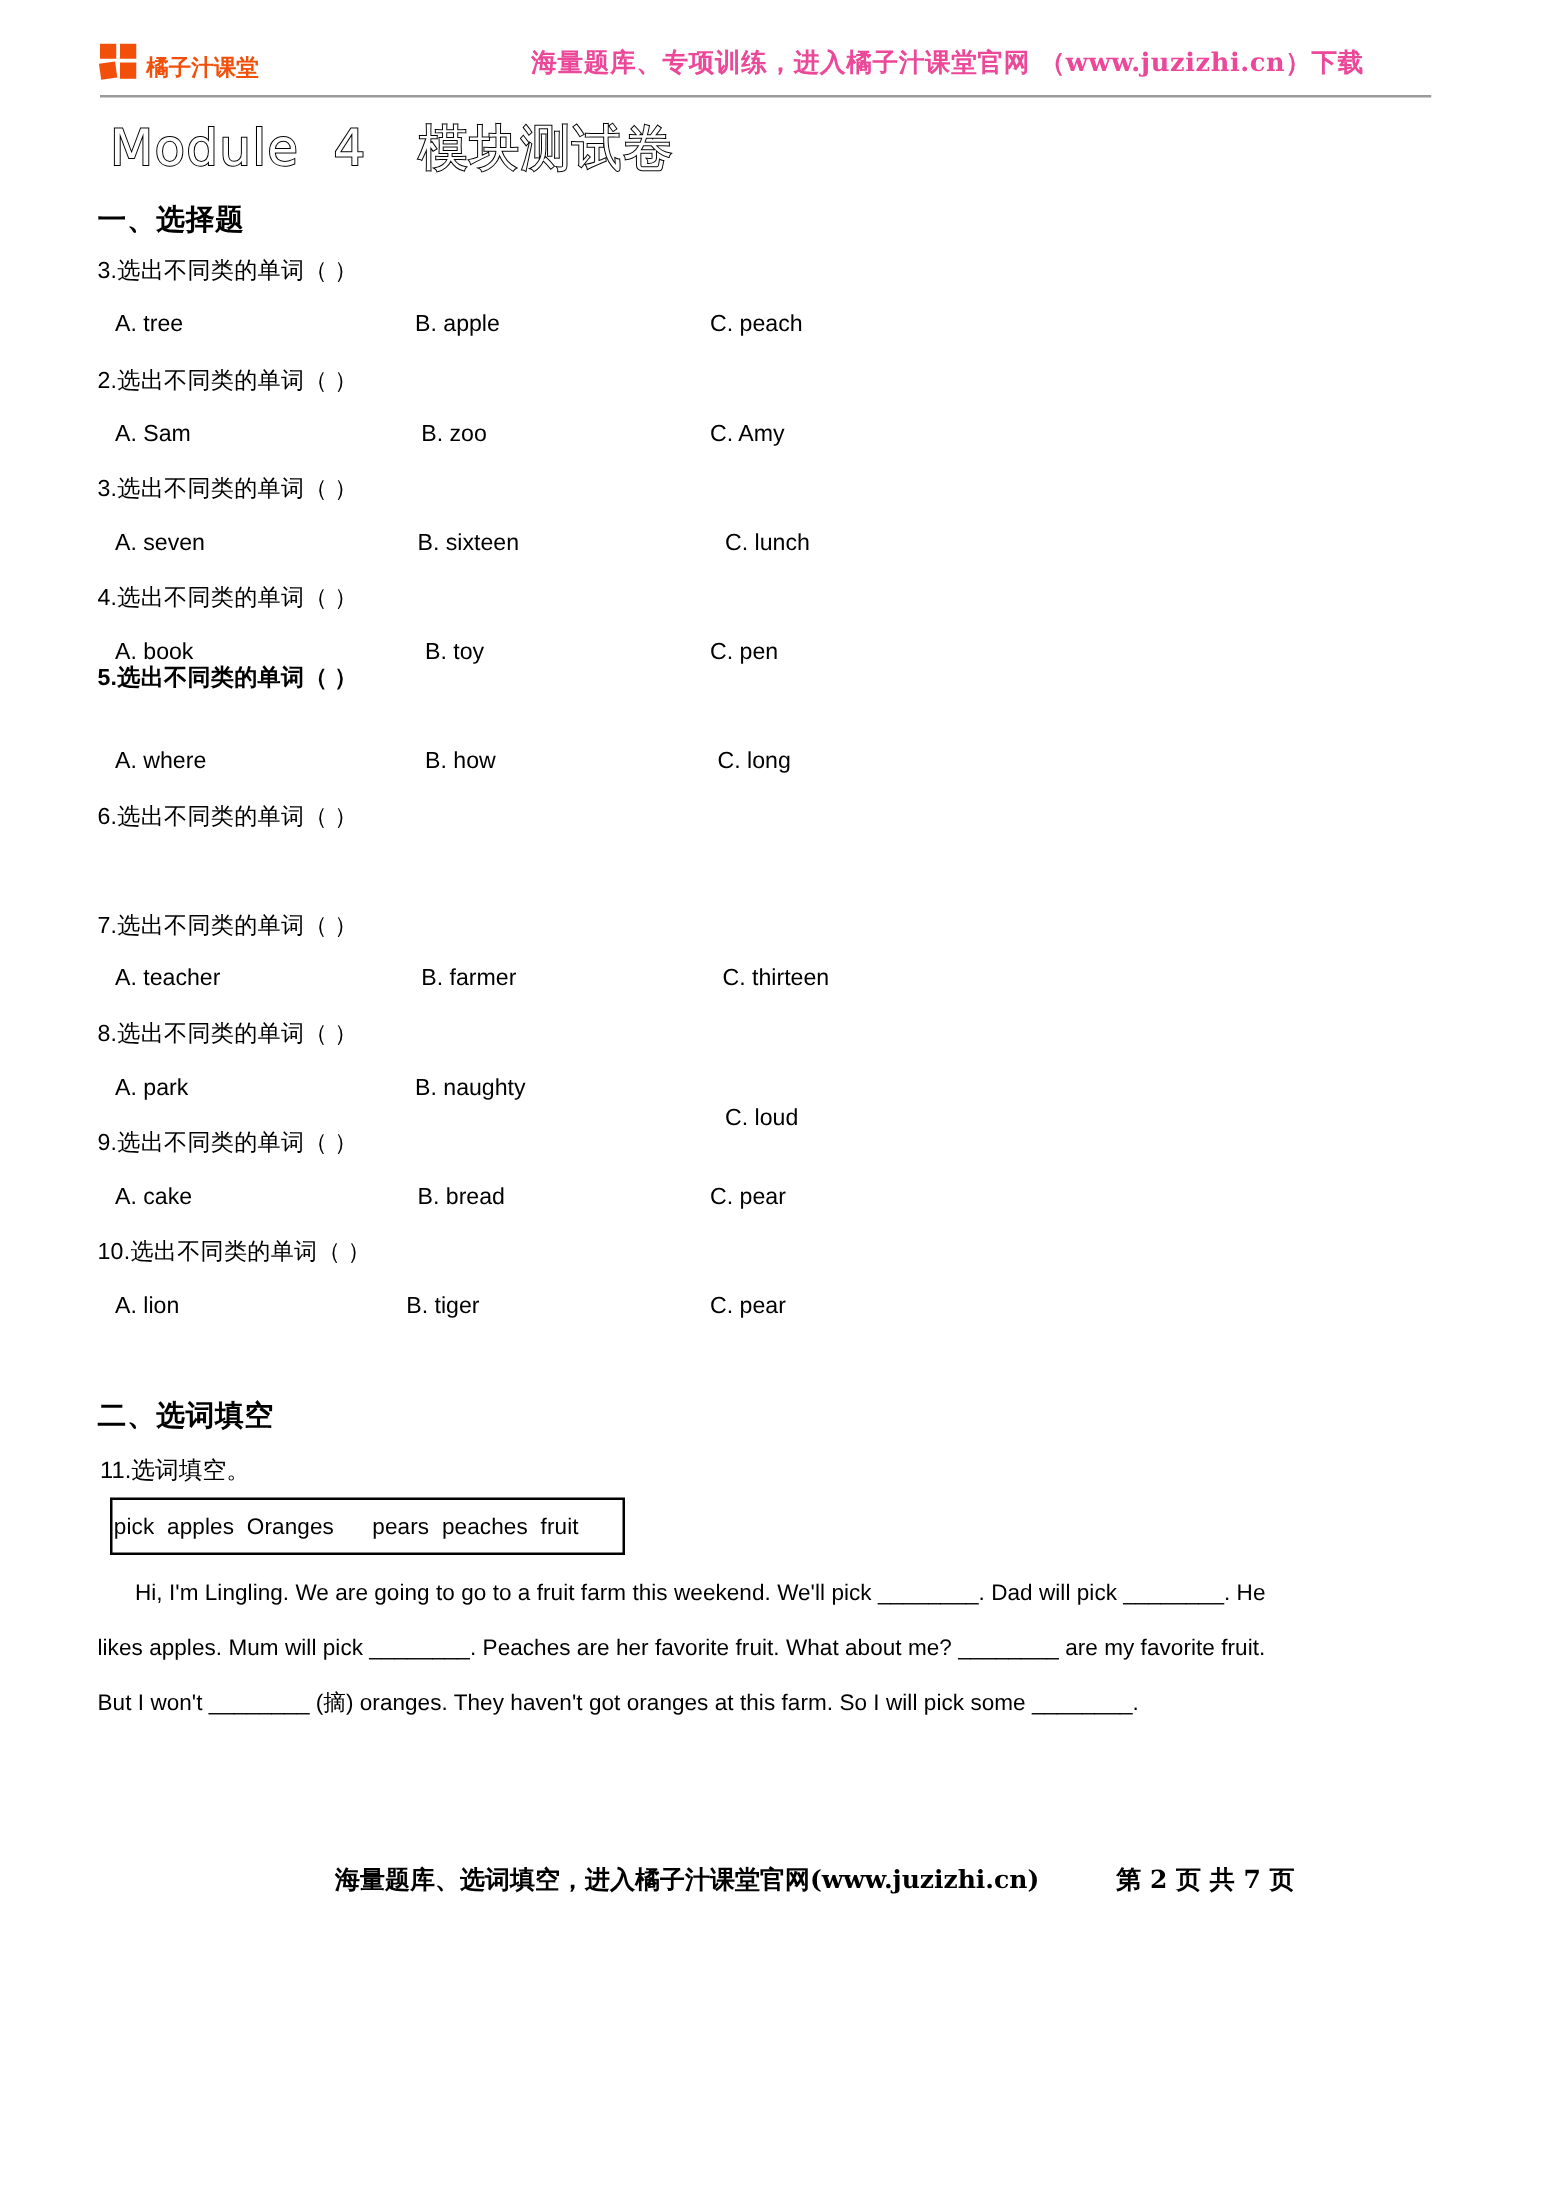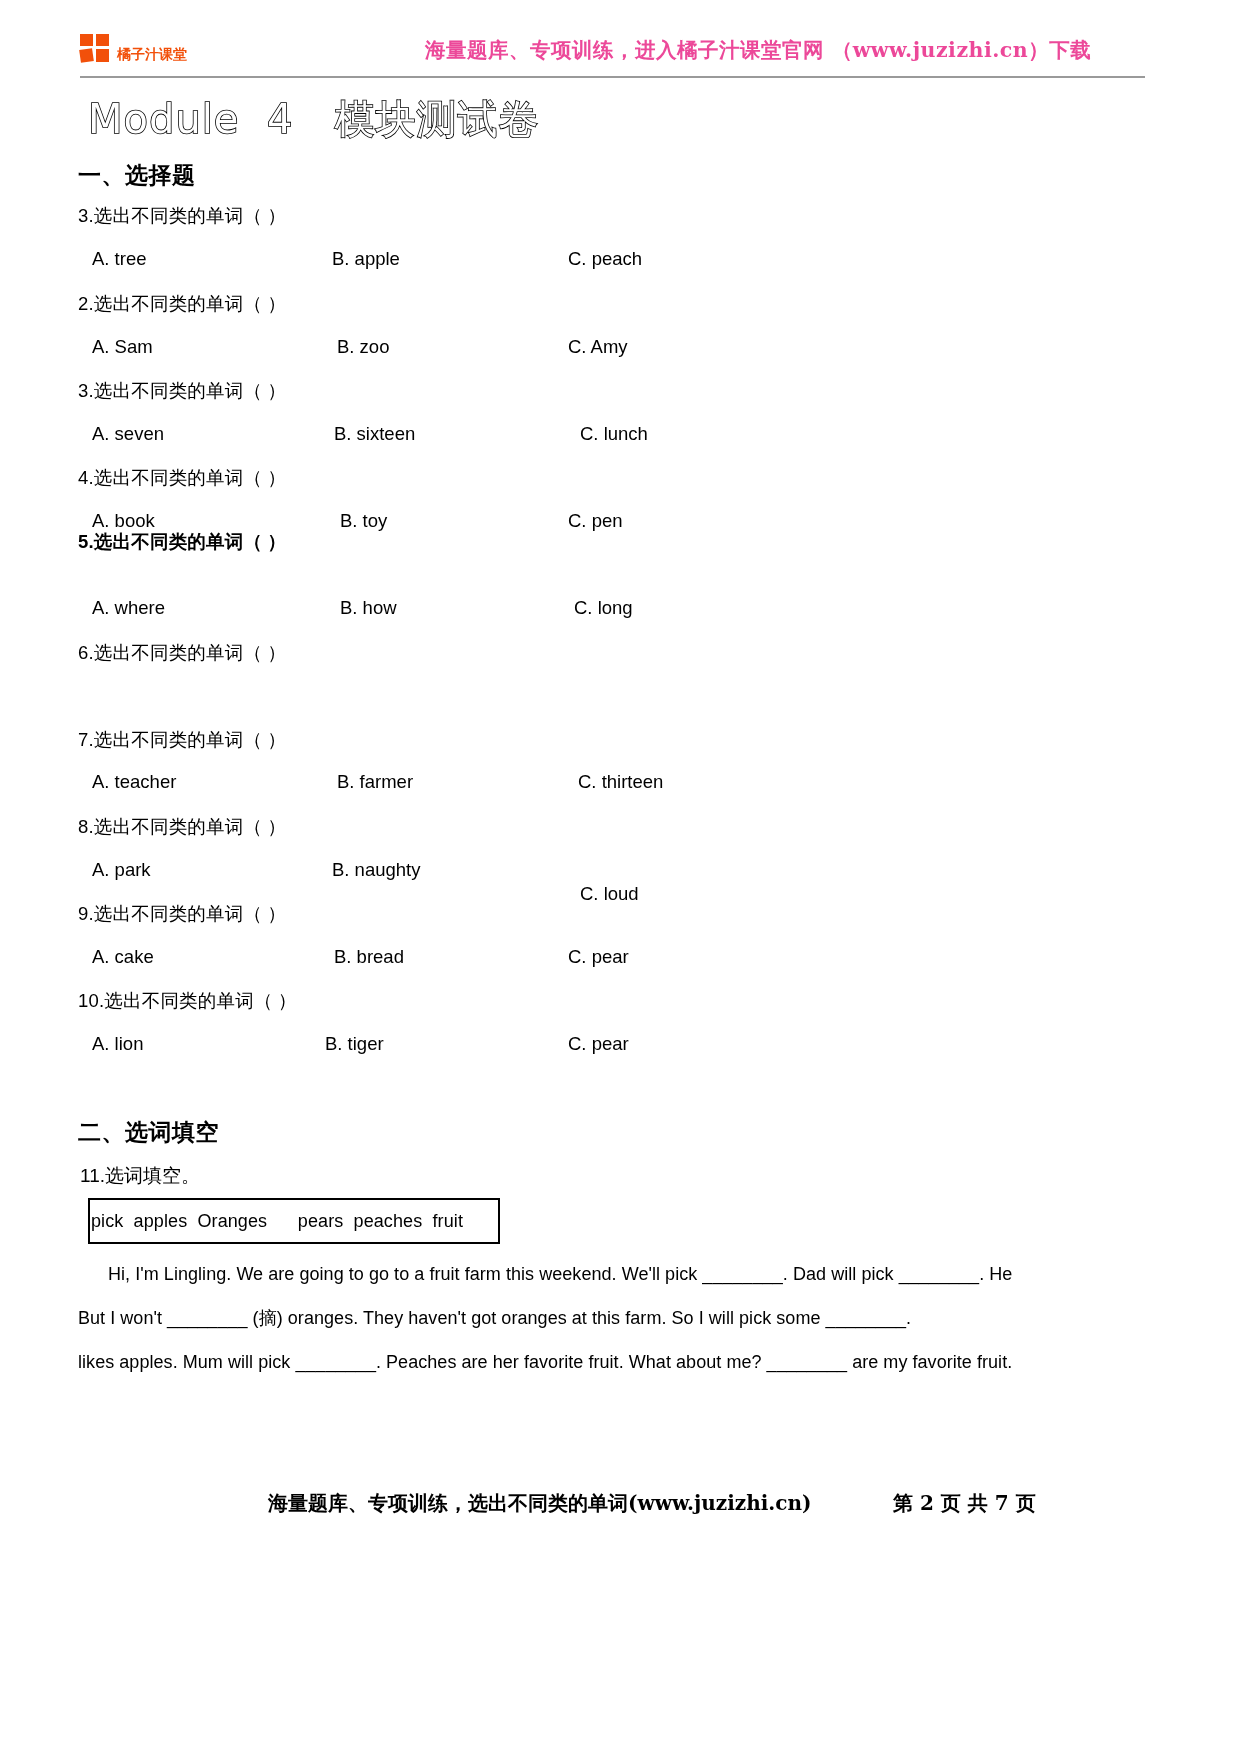--- a/index.html
+++ b/index.html
@@ -47,21 +47,21 @@
     position: absolute;
     background: #F2500A;
     display: block;
   }
   .brand-mark i.q1 { left: 0;    top: 0;    width: 13px; height: 12px; }
   .brand-mark i.q2 { left: 16px; top: 0;    width: 13px; height: 12px; }
   .brand-mark i.q3 { left: 0;    top: 15px; width: 13px; height: 13px; transform: rotate(-8deg);}
   .brand-mark i.q4 { left: 16px; top: 15px; width: 13px; height: 13px; }
   .brand-name {
     font-family: "DejaVu Sans", sans-serif;
-    font-size: 14px;
+    font-size: 18px;
     font-weight: 700;
     color: #F2500A;
     letter-spacing: 0px;
     line-height: 1;
     margin-top: 12px;
   }
   .header-slogan {
     position: absolute;
     left: 345px;
     top: 6px;
@@ -285,22 +285,22 @@
   <div class="section-heading" id="sec2">二、选词填空</div>
 
   <div class="cloze-stem">11.选词填空。</div>
 
   <div class="wordbank">
     <span class="wordbank-text">pick  apples  Oranges      pears  peaches  fruit</span>
   </div>
 
   <div class="passage">
     <span class="ln first">Hi, I'm Lingling. We are going to go to a fruit farm this weekend. We'll pick ________. Dad will pick ________. He</span>
+    <span class="ln">likes apples. Mum will pick ________. Peaches are her favorite fruit. What about me? ________ are my favorite fruit.</span>
     <span class="ln">But I won't ________ (摘) oranges. They haven't got oranges at this farm. So I will pick some ________.</span>
-    <span class="ln">likes apples. Mum will pick ________. Peaches are her favorite fruit. What about me? ________ are my favorite fruit.</span>
   </div>
 
   <div class="footer">
-    <span class="footer-left">海量题库、专项训练，选出不同类的单词(www.juzizhi.cn)</span>
+    <span class="footer-left">海量题库、选词填空，进入橘子汁课堂官网(www.juzizhi.cn)</span>
     <span class="footer-right">第 2 页 共 7 页</span>
   </div>
 
 </div>
 
 </body></html>

